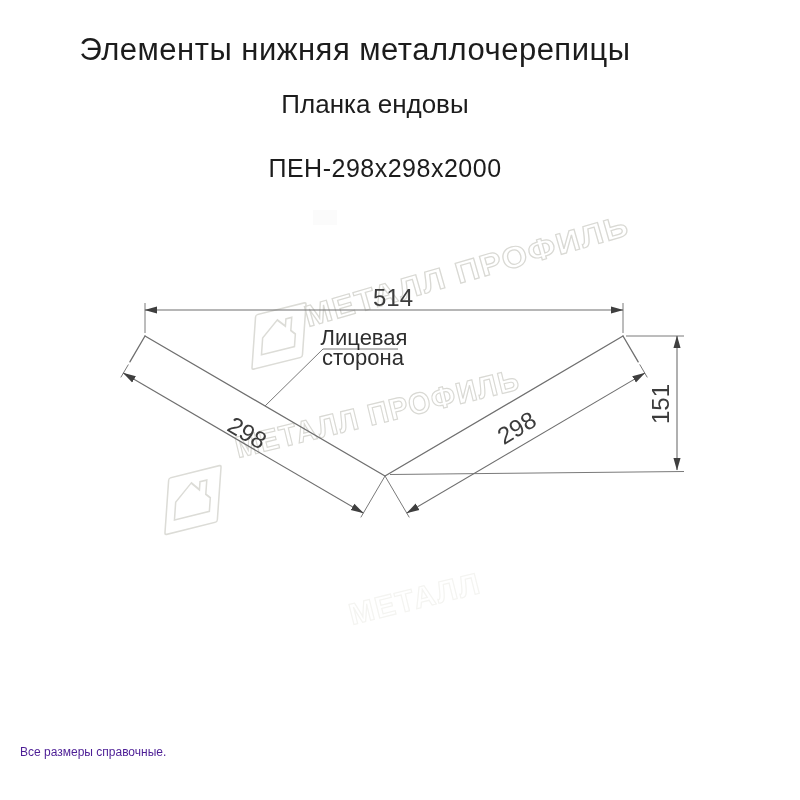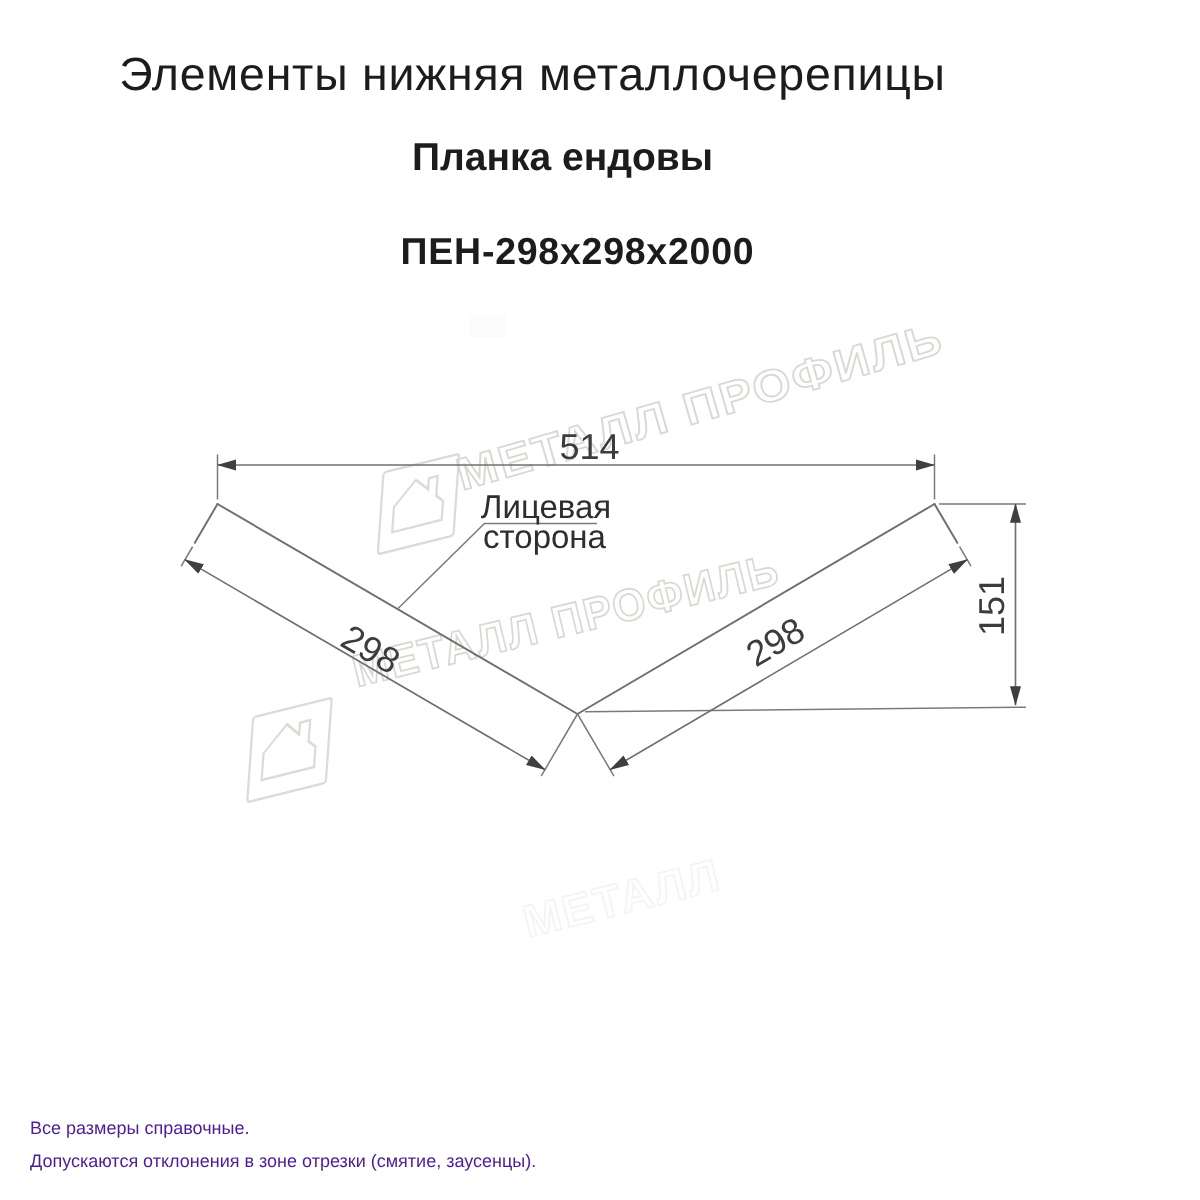--- a/index.html
+++ b/index.html
@@ -7,25 +7,25 @@
     width:800px;height:800px;background:#ffffff;position:relative;overflow:hidden;
     font-family:"Liberation Sans", sans-serif;
   }
   .abs{position:absolute;}
   .page-title{
     top:32px;left:0;width:710px;text-align:center;
     font-size:31px;font-weight:400;color:#1c1c1c;letter-spacing:0.5px;
   }
   .subtitle{
     top:88px;left:0;width:750px;text-align:center;
-    font-size:26px;font-weight:700;color:#1c1c1c;line-height:32px;
+    font-size:26px;font-weight:400;color:#1c1c1c;line-height:32px;
   }
   .product-code{
     top:154px;left:0;width:770px;text-align:center;
-    font-size:25px;font-weight:700;color:#1c1c1c;letter-spacing:0.5px;
+    font-size:25px;font-weight:400;color:#1c1c1c;letter-spacing:0.5px;
   }
   .notes{
     left:20px;top:741px;font-size:12px;line-height:22px;color:#4c1d95;
   }
   .scan-smudge{
     left:313px;top:210px;width:24px;height:15px;background:#fbfbfb;
   }
   svg text.dim{
     font-family:"Liberation Sans", sans-serif;
     font-size:24px;fill:#3c3c3c;
@@ -104,14 +104,13 @@
   <text class="dim" transform="translate(243,440) rotate(30.3)" text-anchor="middle">298</text>
   <text class="dim" transform="translate(521,435) rotate(-30.5)" text-anchor="middle">298</text>
   <text class="dim" transform="translate(669,404) rotate(-90)" text-anchor="middle">151</text>
 
   <text class="facelabel" x="364" y="345" text-anchor="middle">Лицевая</text>
   <text class="facelabel" x="363" y="365" text-anchor="middle">сторона</text>
 </svg>
 
 <div class="abs notes">
   <div>Все размеры справочные.</div>
-  <div>Допускаются отклонения в зоне отрезки (смятие, заусенцы).</div>
 </div>
 
 </body></html>

